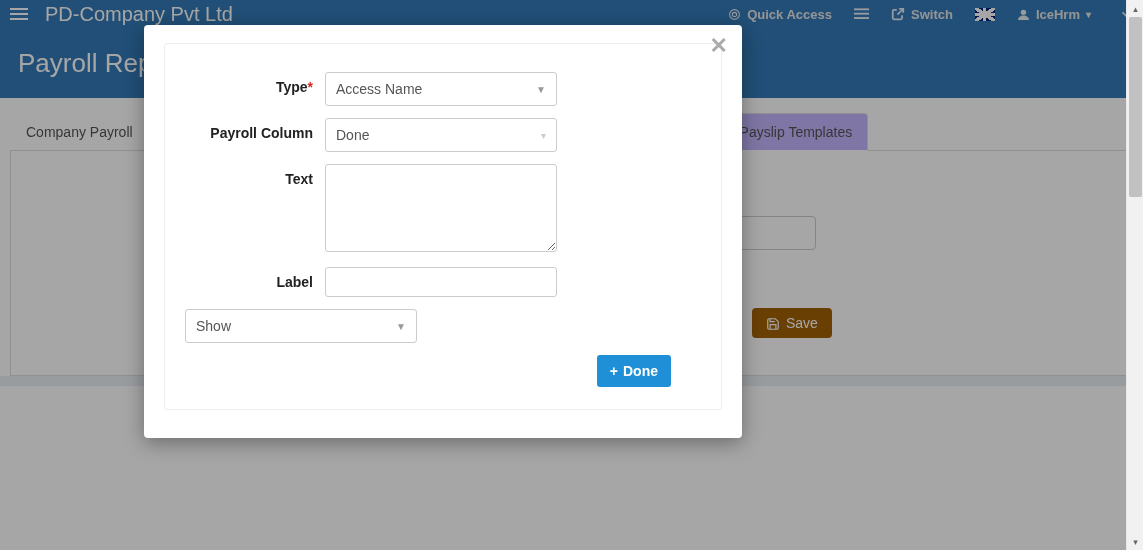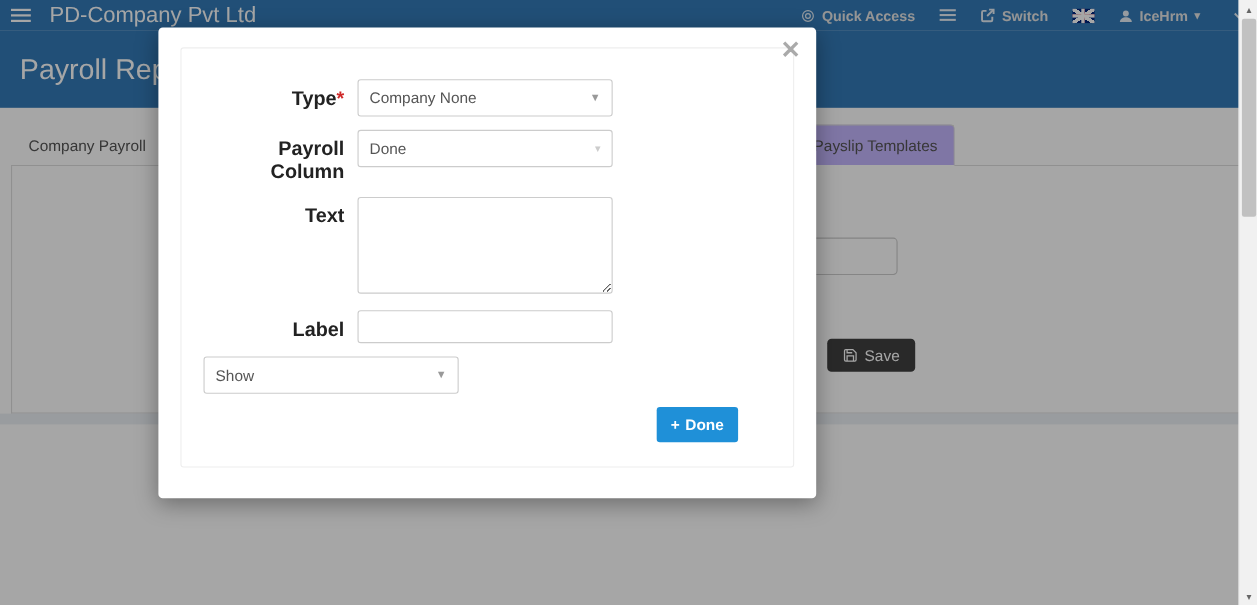--- a/index.html
+++ b/index.html
@@ -91,21 +91,21 @@
   }
   .panel .input-ghost {
     width: 300px; height: 34px; border:1px solid #ccc; border-radius:4px;
     margin-left: 480px; margin-top: 40px;
   }
   .btn {
     display: inline-flex; align-items: center; gap: 6px;
     padding: 7px 14px; border-radius: 4px; border: none;
     font-size: 14px; color: #fff; cursor: pointer;
   }
-  .btn-primary { background: #404040; }
+  .btn-primary { background: #a16207; align-items: flex-end; }
   .save-wrap { margin-left: 716px; margin-top: 58px; }
 
   .spacer-lower { height: 10px; background:#ecf0f5; }
   .below-area { height: 200px; background:#fff; }
 
   
   .overlay {
     position: absolute;
     inset: 0;
     background: rgba(0,0,0,0.35);
@@ -139,21 +139,21 @@
   .frow {
     display: flex;
     align-items: flex-start;
     margin-bottom: 12px;
   }
   .flabel {
     width: 140px;
     padding-right: 12px;
     text-align: right;
     font-weight: 700;
-    font-size: 18px;
+    font-size: 14px;
     color: #222;
     padding-top: 7px;
     flex-shrink: 0;
   }
   .req { color: #cf2929; }
   .fcontrol {
     flex: 1;
     max-width: 232px;
   }
   .fcontrol select, .fcontrol input[type="text"], .fcontrol textarea, .sel-fake {
@@ -301,21 +301,21 @@
 <div class="overlay"></div>
 
 <div class="modal">
   <div class="modal-close">✕</div>
   <div class="modal-inner">
 
     <div class="frow">
       <div class="flabel"><span>Type</span><span class="req">*</span></div>
       <div class="fcontrol">
         <div class="sel-fake native-look">
-          <span>Company None</span>
+          <span>Access Name</span>
           <span class="caret-d">▼</span>
         </div>
       </div>
     </div>
 
     <div class="frow">
       <div class="flabel"><span>Payroll Column</span></div>
       <div class="fcontrol">
         <div class="sel-fake">
           <span>Done</span>

